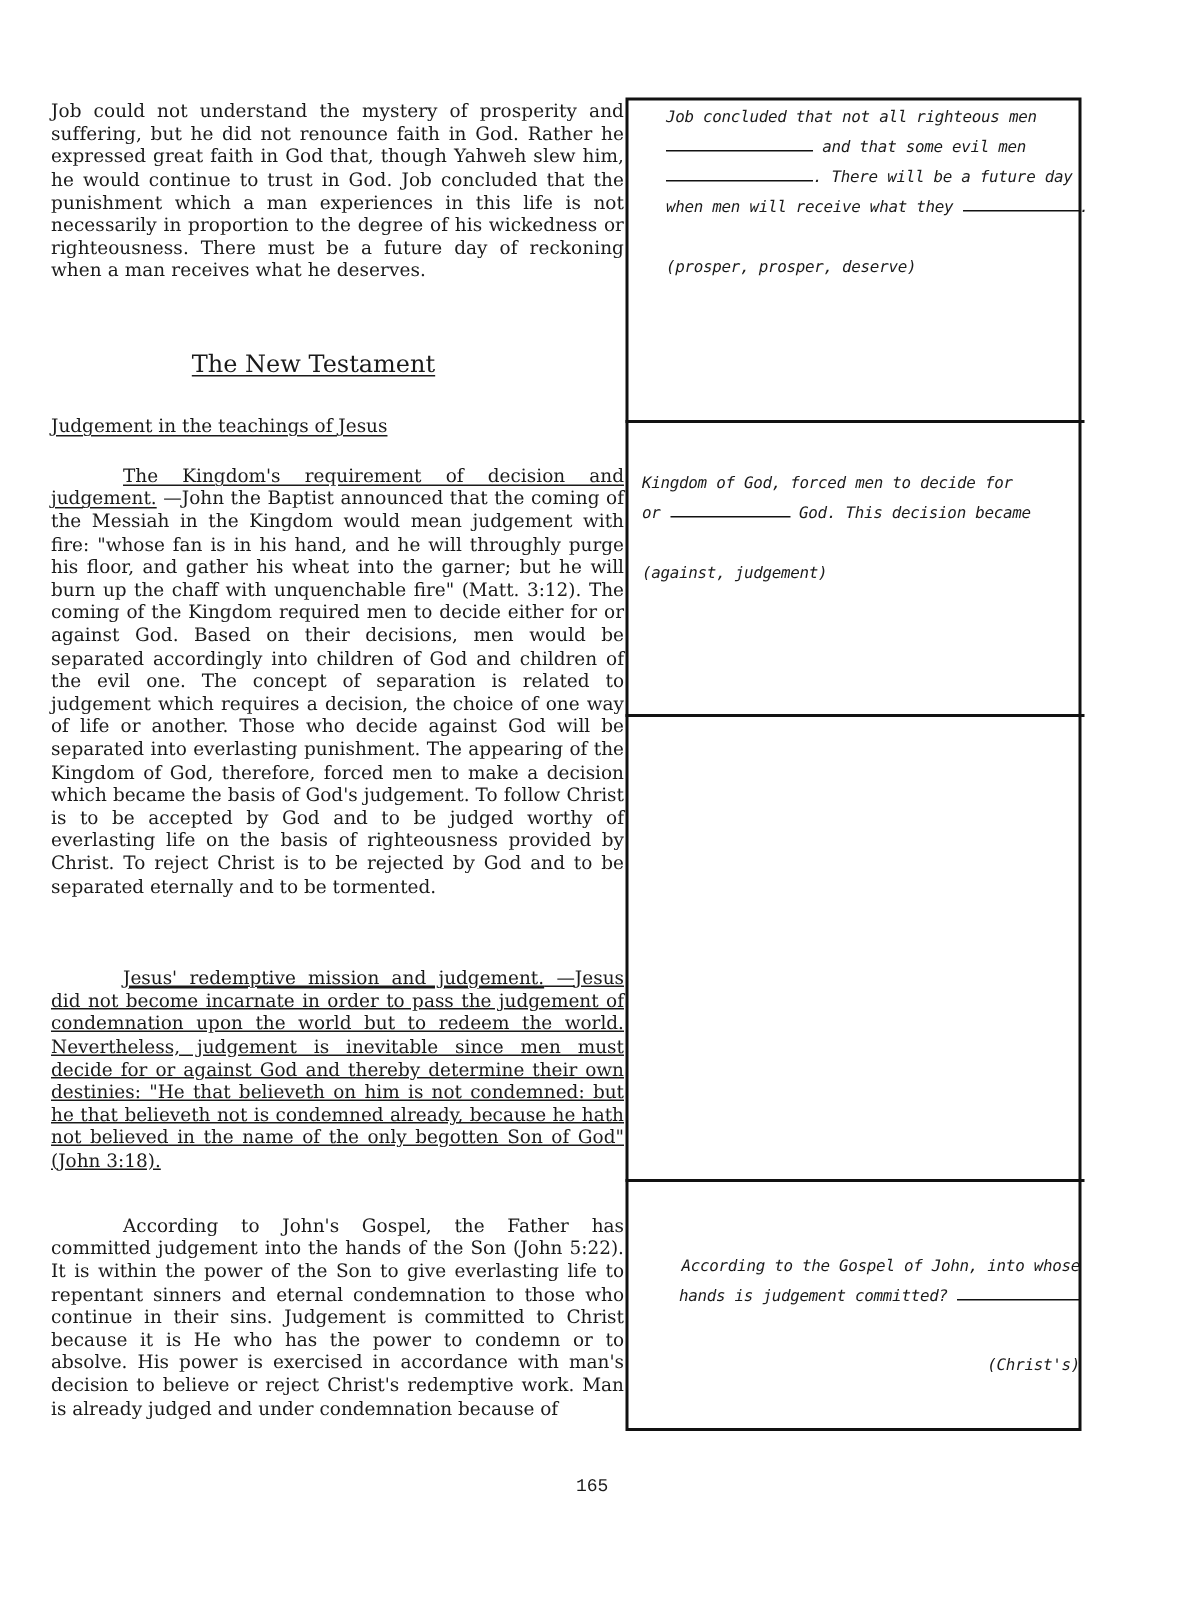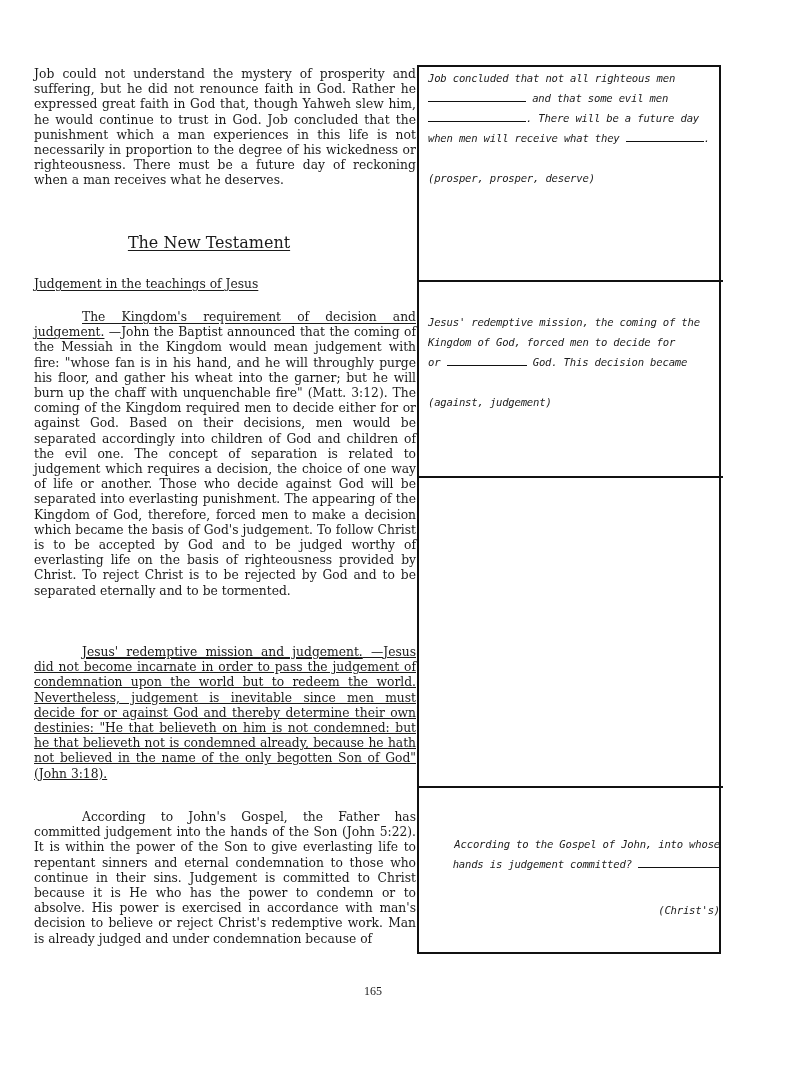--- a/index.html
+++ b/index.html
@@ -92,24 +92,24 @@
       font-style: italic;
     }
     .blank {
       display: inline-block;
       border-bottom: 1px solid #111;
       height: 11px;
       vertical-align: baseline;
     }
     .page-number {
       position: absolute;
-      left: 364px;
+      left: 384px;
       top: 984px;
       font-size: 12px;
-      font-family: Liberation Serif, serif;
+      font-family: Liberation Mono, monospace;
     }
   </style>
 </head>
 <body>
 
 <div class="main-col">
   <p class="para">Job could not understand the mystery of prosperity and suffering, but he did not renounce faith in God. Rather he expressed great faith in God that, though Yahweh slew him, he would continue to trust in God. Job concluded that the punishment which a man experiences in this life is not necessarily in proportion to the degree of his wickedness or righteousness. There must be a future day of reckoning when a man receives what he deserves.</p>
 </div>
 
 <p class="center-title">
@@ -136,31 +136,30 @@
   <p class="para indent">
     <span>According to John's Gospel, the Father has committed judgement into the hands of the Son (John 5:22). It is within the power of the Son to give everlasting life to repentant sinners and eternal condemnation to those who continue in their sins. Judgement is committed to Christ because it is He who has the power to condemn or to absolve. His power is exercised in accordance with man's decision to believe or reject Christ's redemptive work. Man is already judged and under condemnation because of</span>
   </p>
 </div>
 
 <div class="panel"></div>
 <div class="divider" style="top:280px;"></div>
 <div class="divider" style="top:476px;"></div>
 <div class="divider" style="top:786px;"></div>
 
-<div class="frame" style="top:68px;">
+<div class="frame" style="top:68px;margin-left:16px;">
   <div>Job concluded that not all righteous men</div>
   <div><span class="blank" style="width:98px;"></span><span> and that some evil men</span></div>
   <div><span class="blank" style="width:98px;"></span><span>.  There will be a future day</span></div>
   <div><span>when men will receive what they </span><span class="blank" style="width:78px;"></span><span>.</span></div>
   <div style="height:20px;"></div>
   <div class="answer">(prosper, prosper, deserve)</div>
 </div>
 
 <div class="frame" style="top:312px;">
-  <div>Jesus' redemptive mission, the coming of the</div>
   <div>Kingdom of God, forced men to decide for</div>
   <div><span>or </span><span class="blank" style="width:80px;"></span><span> God.  This decision became</span></div>
   <div style="height:20px;"></div>
   <div class="answer">(against, judgement)</div>
 </div>
 
 <div class="frame" style="top:480px; height:300px;"></div>
 
 <div class="frame" style="top:834px;text-align:right;">
   <div>According to the Gospel of John, into whose</div>

